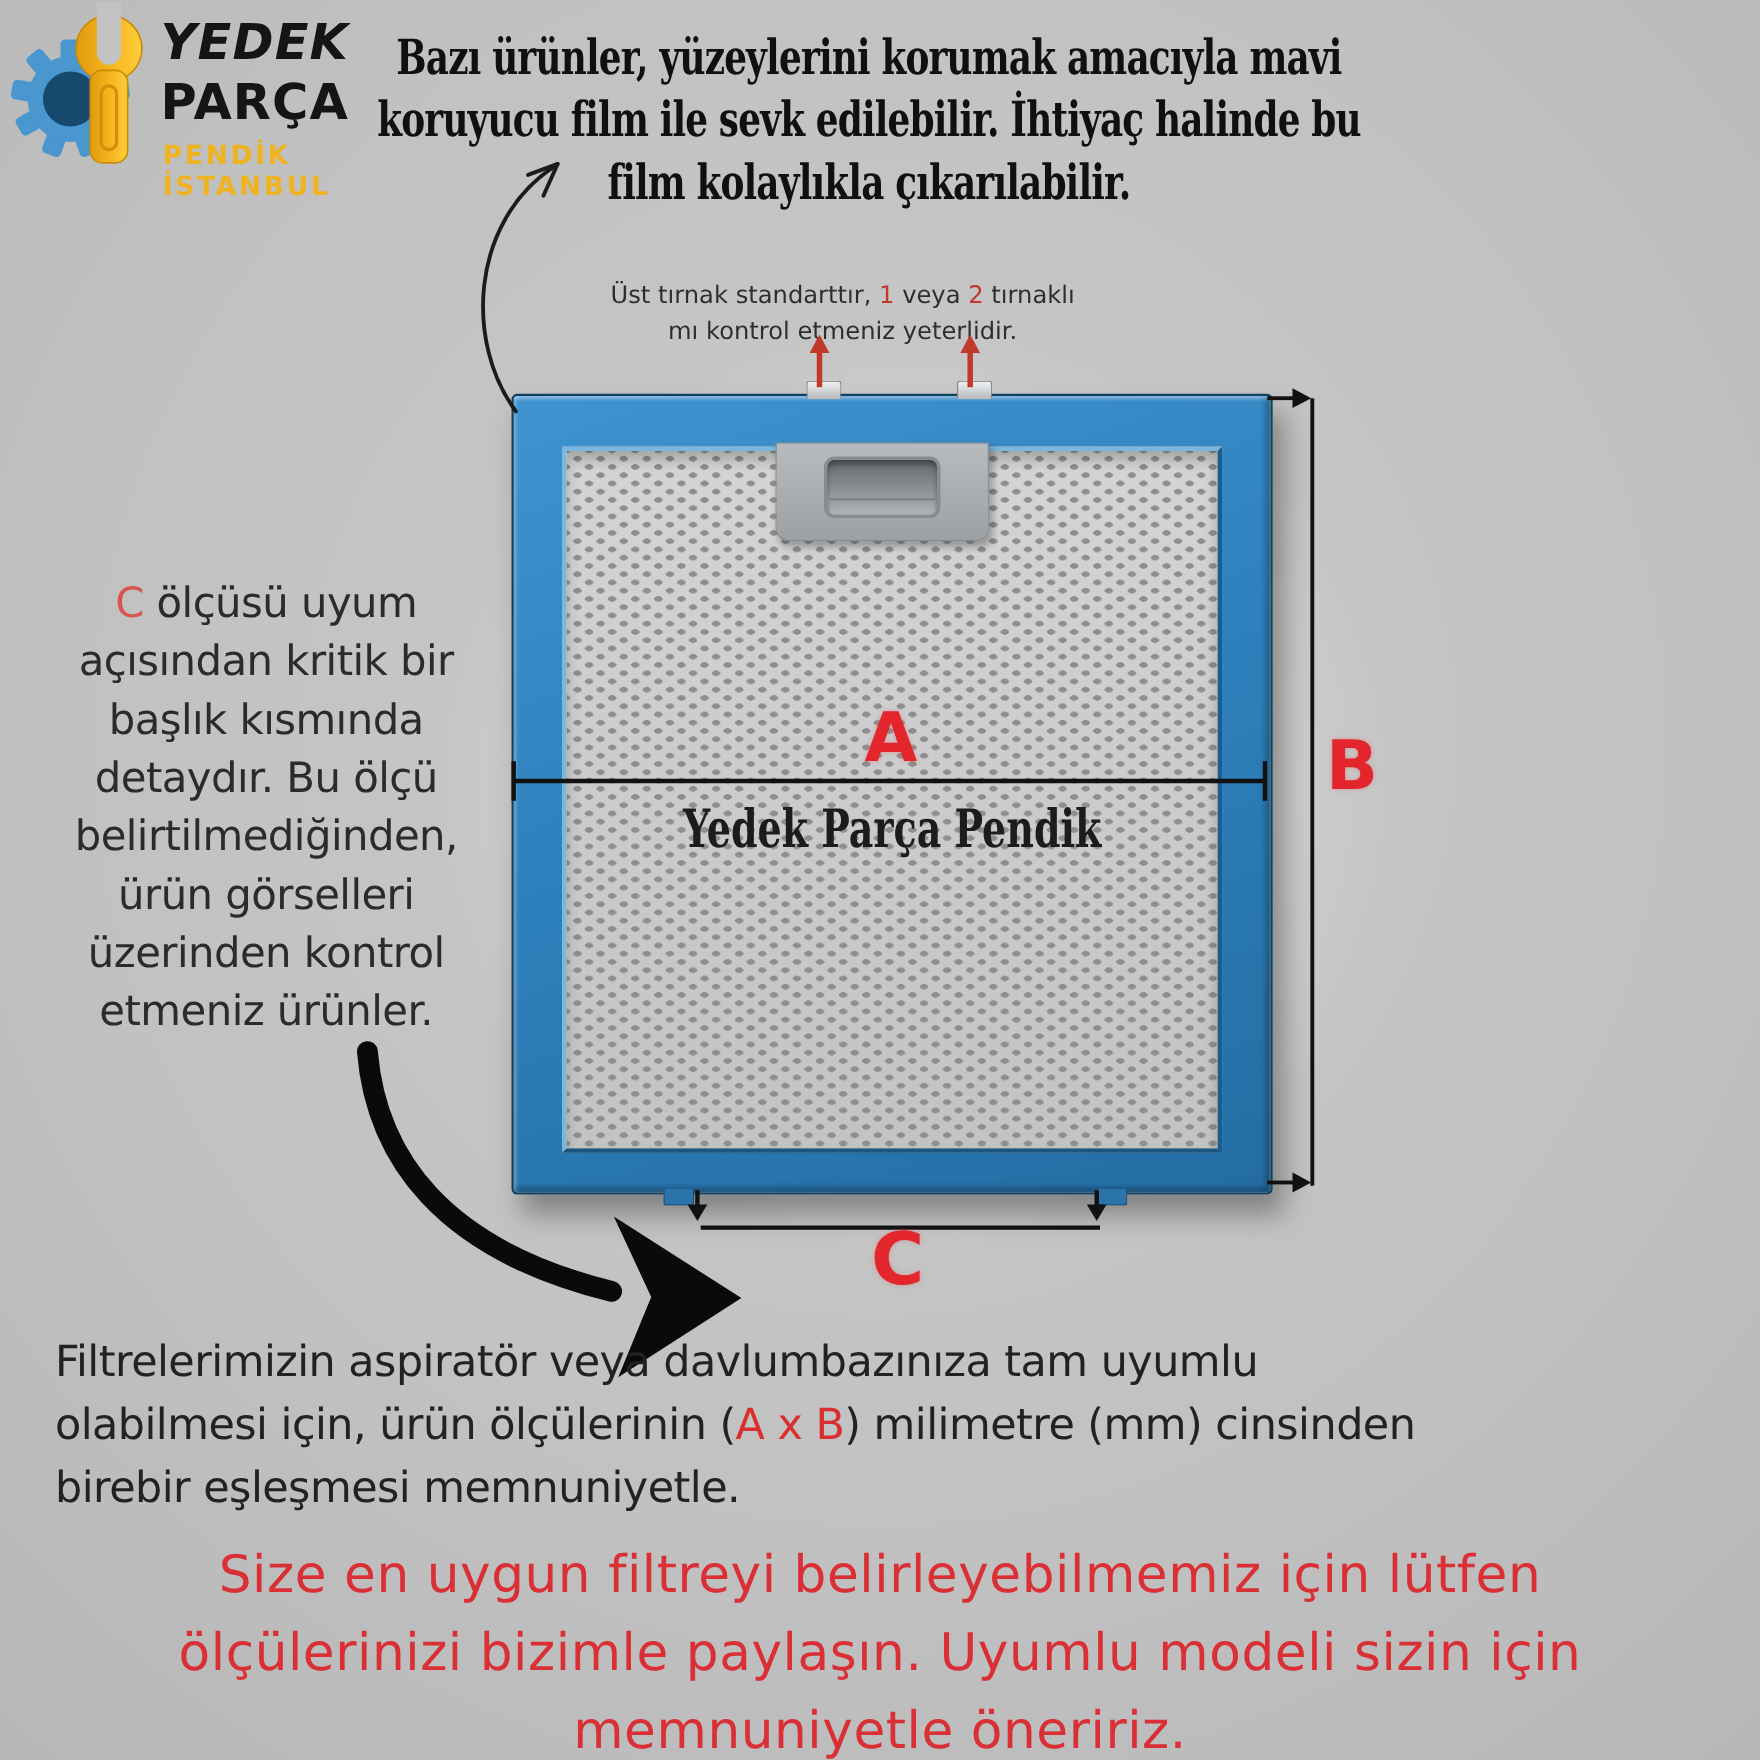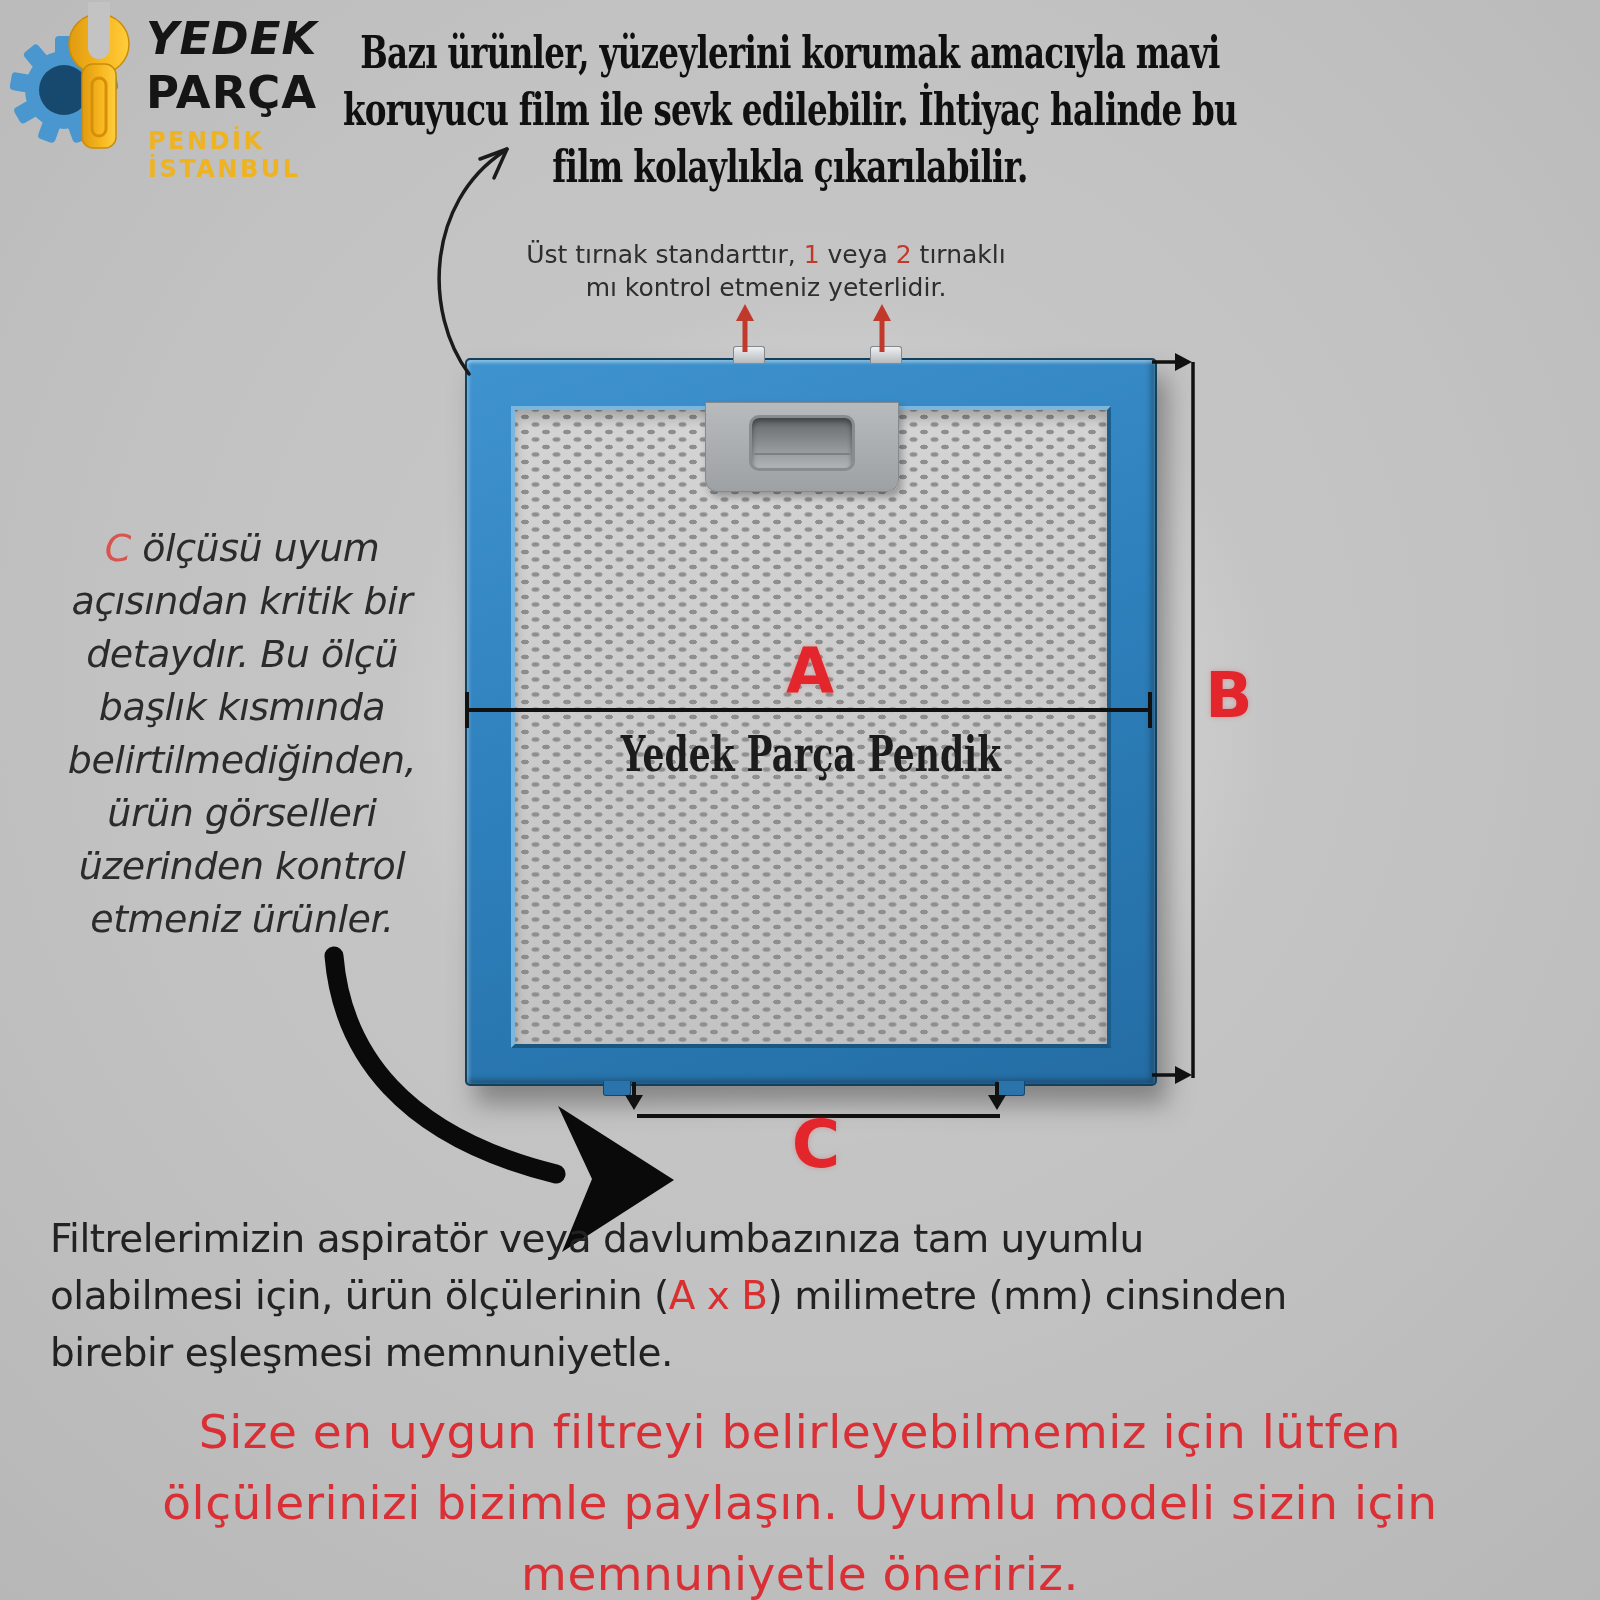--- a/index.html
+++ b/index.html
@@ -11,27 +11,27 @@
   
   .logo-title{left:146px;font-weight:700;font-size:45px;letter-spacing:1px;color:#151515;line-height:1;}
   .logo-sub{left:148px;top:127px;font-weight:700;font-size:24px;letter-spacing:2.5px;color:#efb320;}
 
   
   .top-note{left:90px;top:24px;width:1400px;text-align:center;
     font-family:"DejaVu Serif",serif;font-weight:700;font-size:44px;line-height:57px;
     color:#101010;transform:scaleX(0.74);letter-spacing:-1px;}
 
   
-  .tab-note{left:466px;top:238px;width:600px;text-align:center;
-    font-size:25px;line-height:33px;color:#2e2e2e;letter-spacing:0;}
+  .tab-note{left:466px;top:252px;width:600px;text-align:center;
+    font-size:22px;line-height:33px;color:#2e2e2e;letter-spacing:0;}
   .tab-note .num{color:#c0392b;}
 
   
   .left-note{left:18px;top:522px;width:448px;text-align:center;
-    font-size:38px;line-height:53px;color:#2b2b2b;letter-spacing:-0.5px;font-style:italic;}
+    font-size:38px;line-height:53px;color:#2b2b2b;letter-spacing:-0.5px;}
   .left-note .hl{color:#d9534f;}
 
   
   .photo-backdrop{left:390px;top:295px;width:890px;height:850px;
     background:radial-gradient(closest-side,#d3d3d3 55%,rgba(211,211,211,0) 100%);}
 
   
   .filter-frame{left:465px;top:358px;width:688px;height:724px;border-radius:5px;
     background:linear-gradient(160deg,#3f93cf 0%,#2e81bd 45%,#246da4 100%);
     border:2px solid #11415f;
@@ -148,22 +148,22 @@
   </div>
 
   <div class="abs tab-note">
     <div><span>Üst tırnak standarttır, </span><span class="num">1</span><span> veya </span><span class="num">2</span><span> tırnaklı</span></div>
     <div>mı kontrol etmeniz yeterlidir.</div>
   </div>
 
   <div class="abs left-note">
     <div><span class="hl">C</span><span> ölçüsü uyum</span></div>
     <div>açısından kritik bir</div>
+    <div>başlık kısmında</div>
     <div>detaydır. Bu ölçü</div>
-    <div>başlık kısmında</div>
     <div>belirtilmediğinden,</div>
     <div>ürün görselleri</div>
     <div>üzerinden kontrol</div>
     <div>etmeniz ürünler.</div>
   </div>
 
   <div class="abs filter-frame">
     <div class="tab-top" style="left:266px;"></div>
     <div class="tab-top" style="left:403px;"></div>
     <div class="mesh"></div>

